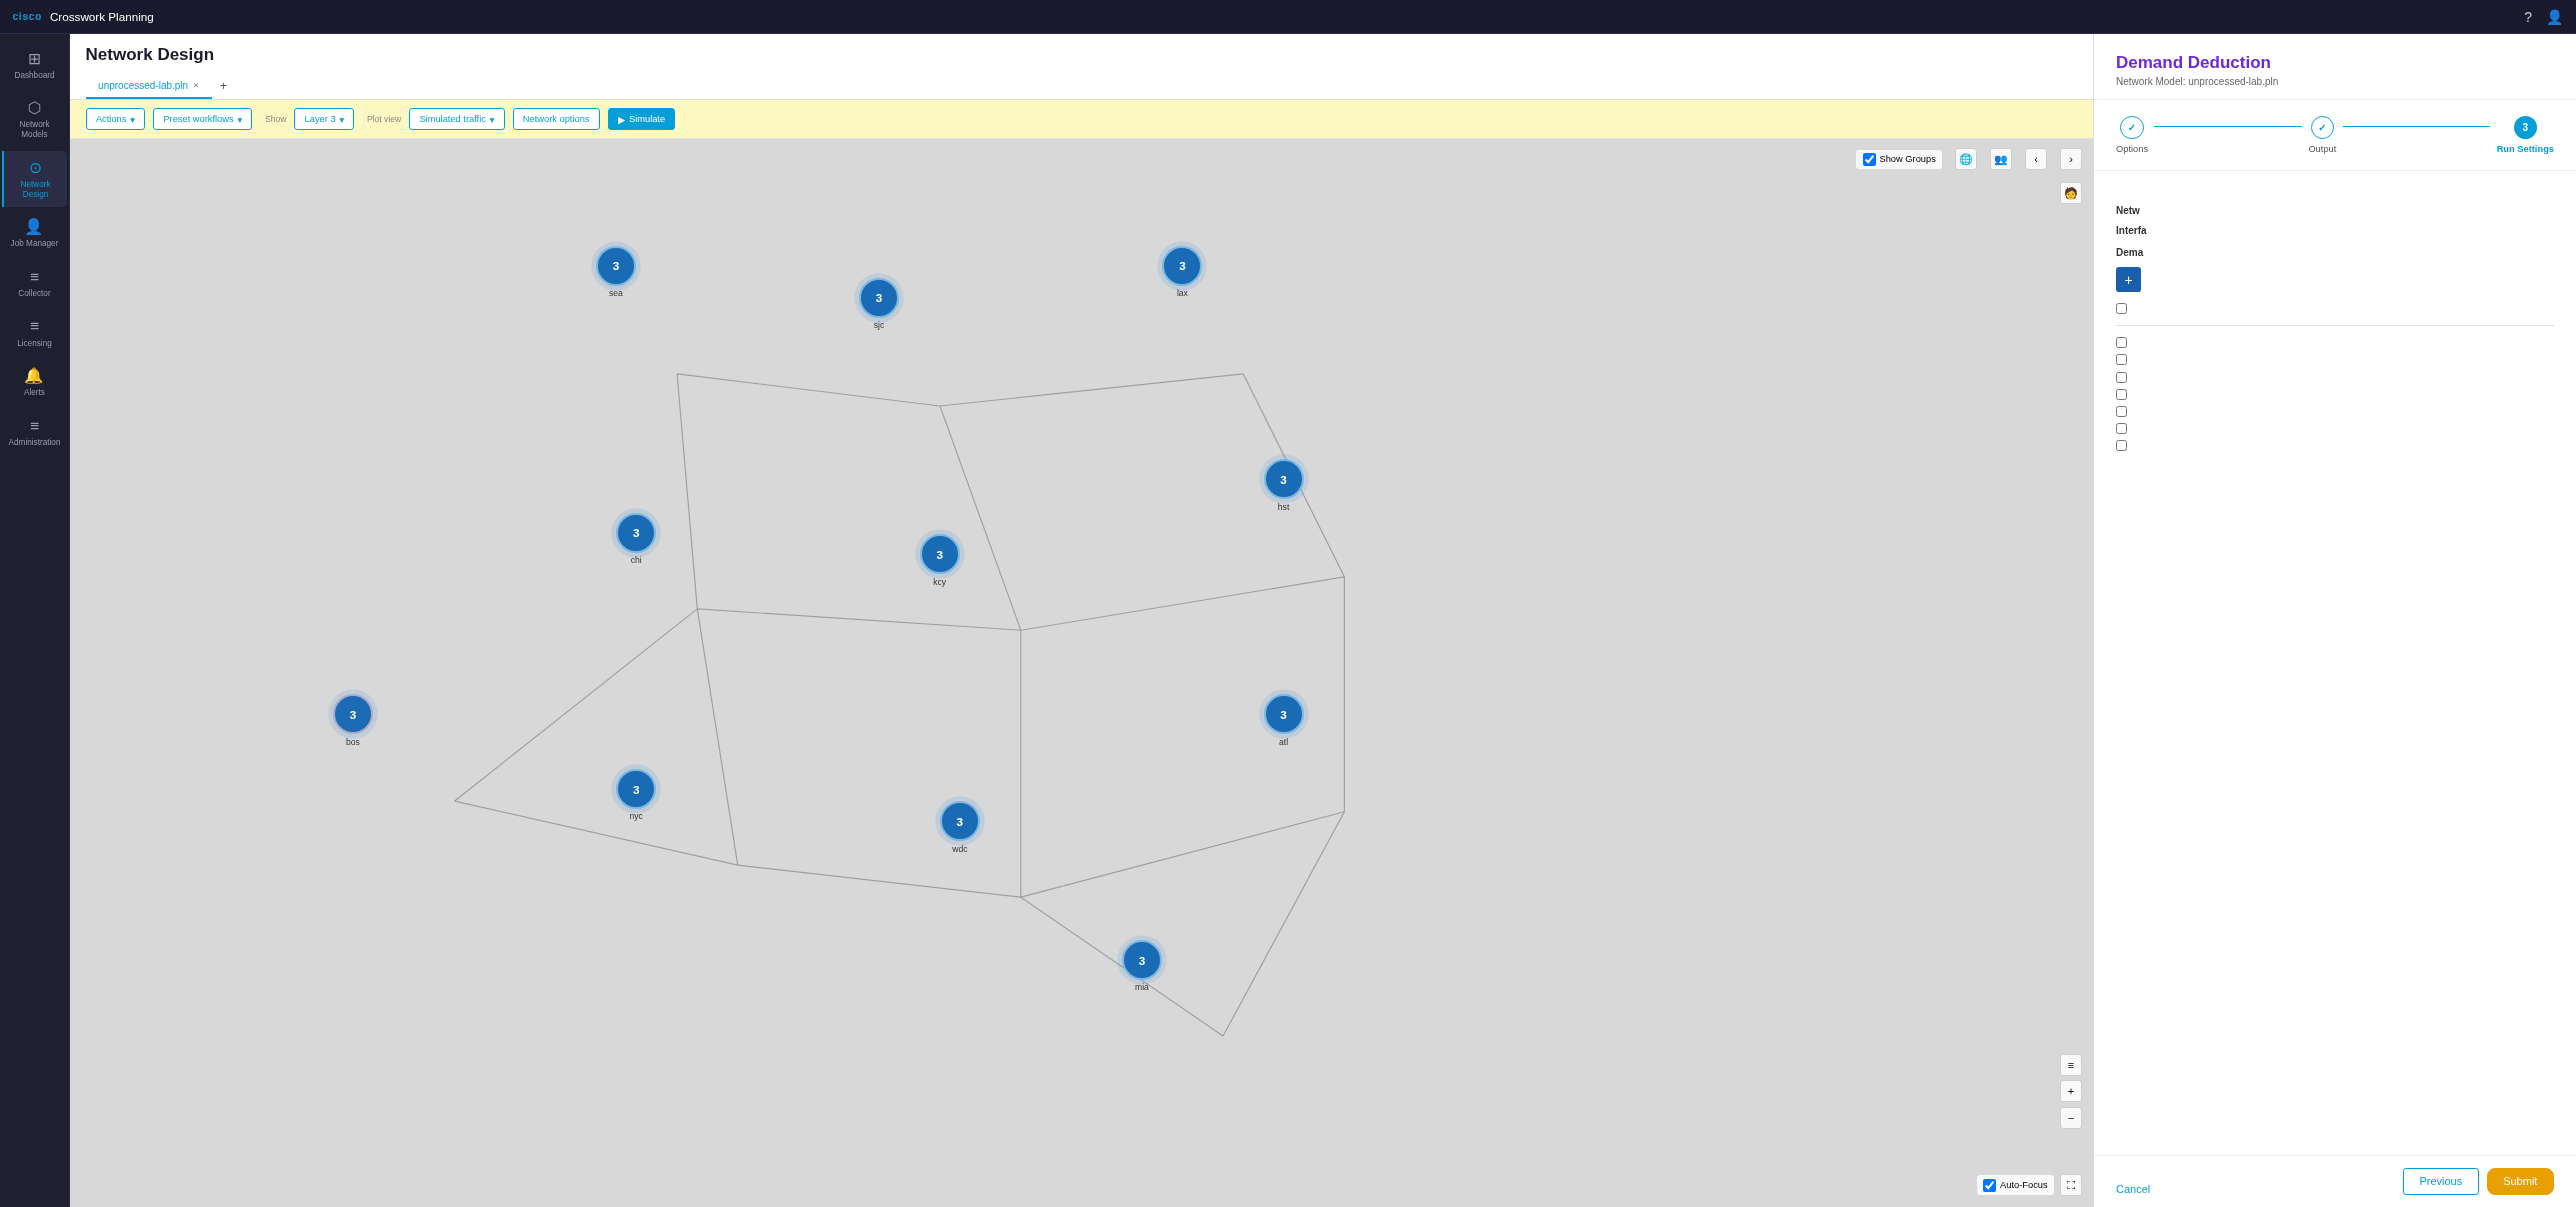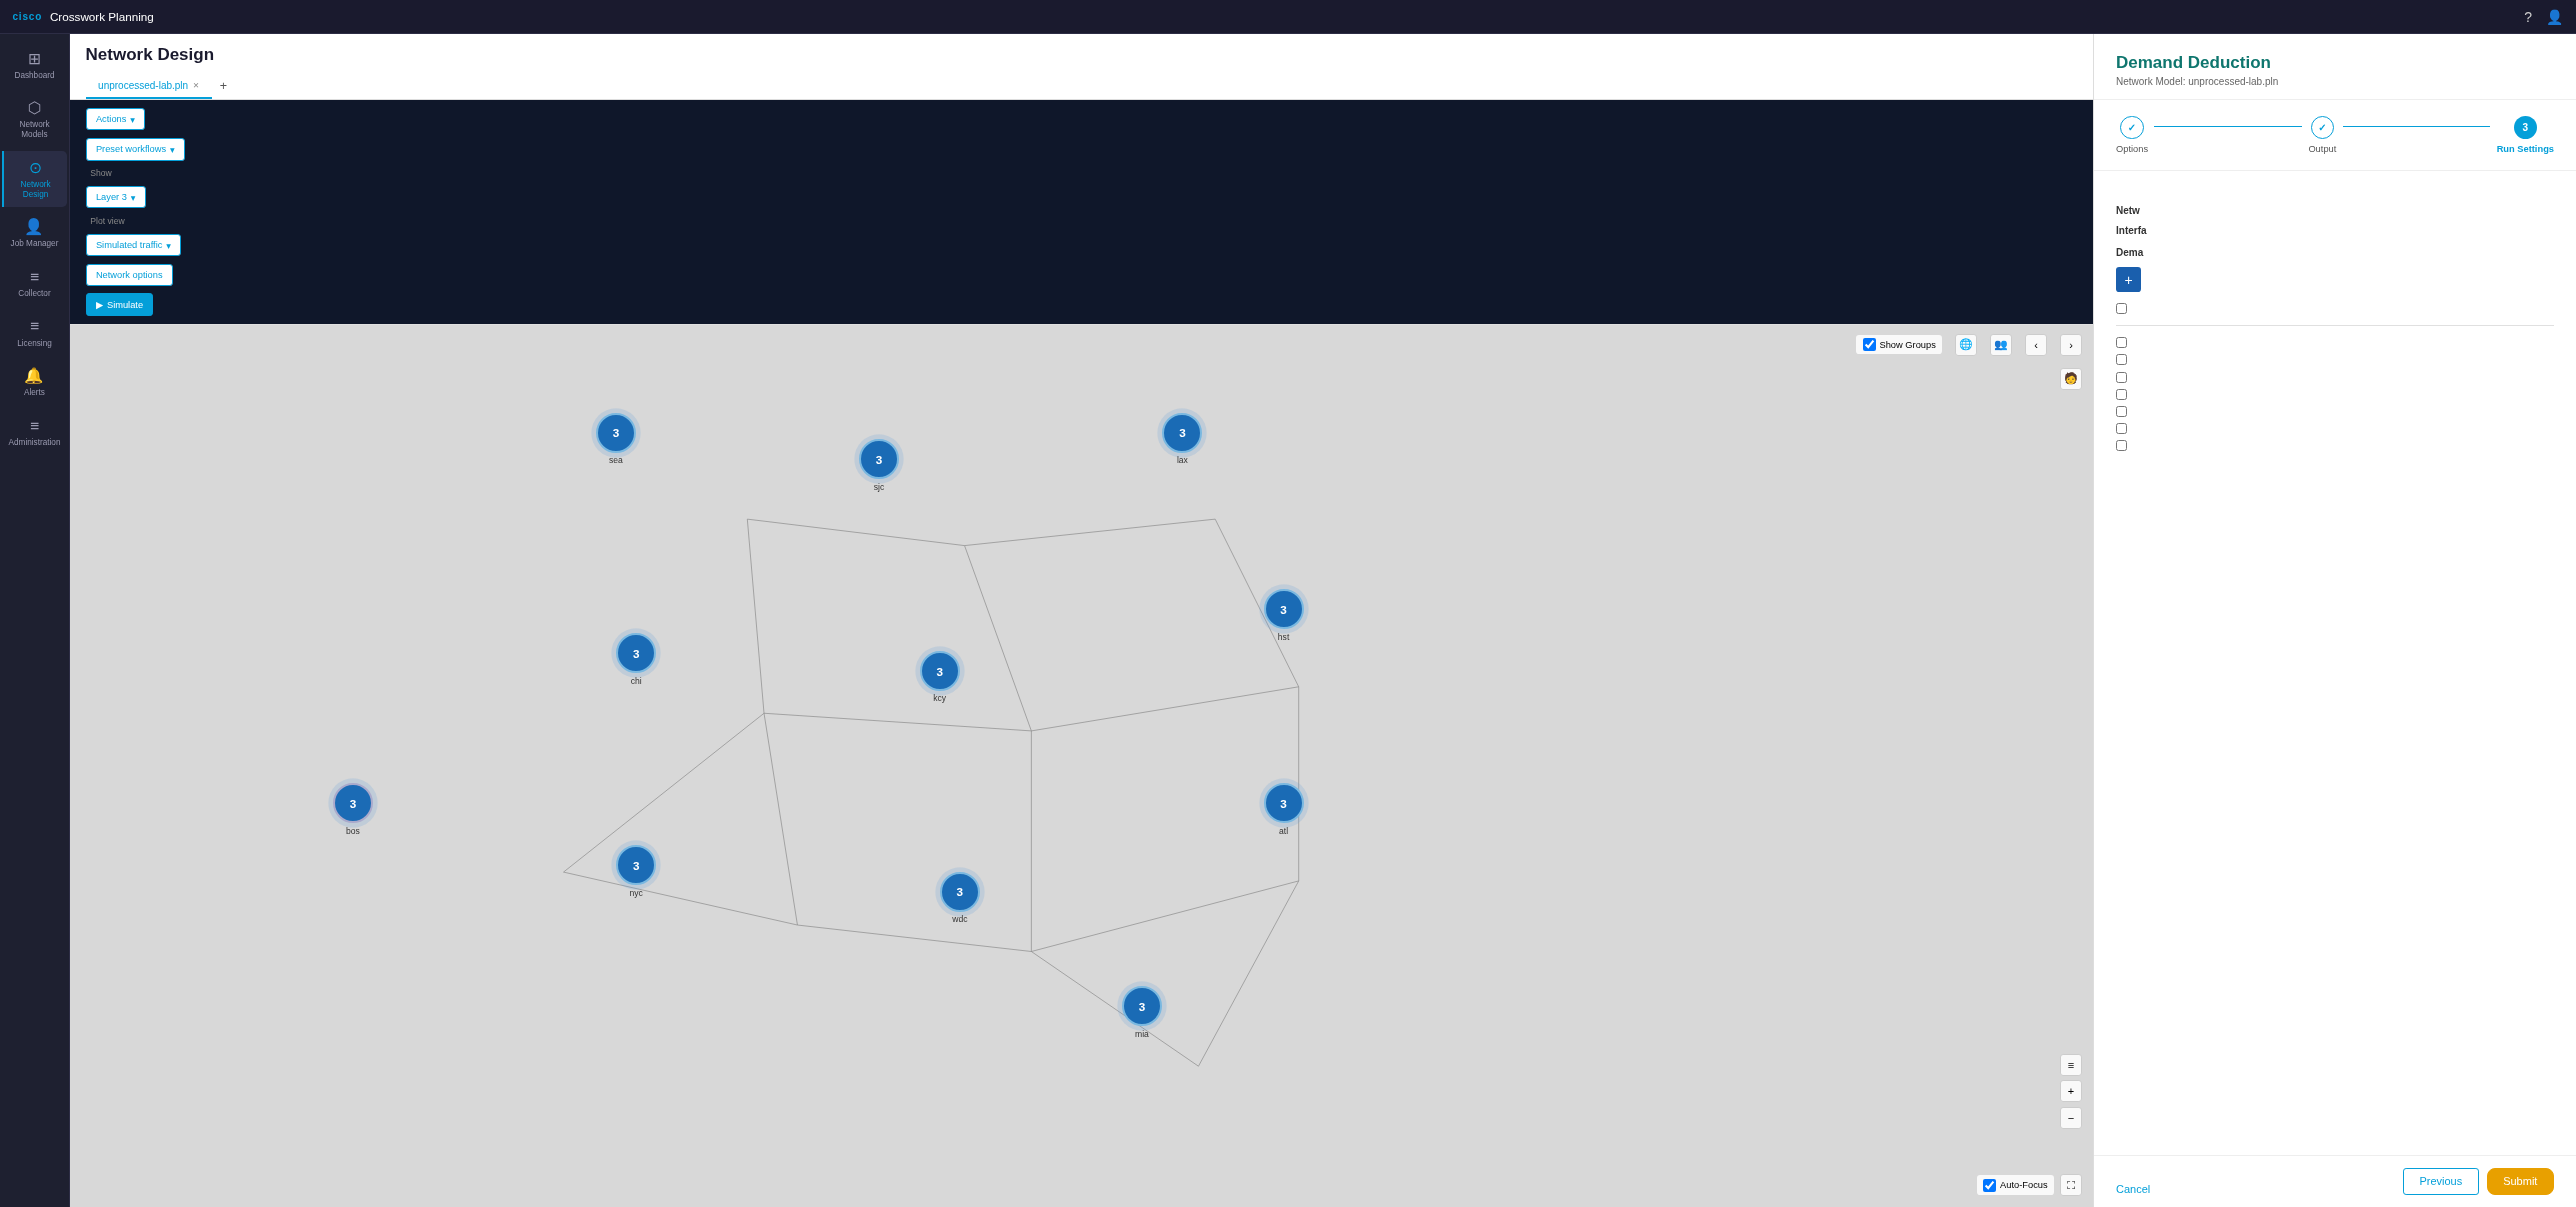--- a/index.html
+++ b/index.html
@@ -147,29 +147,28 @@
     }
     .tab-add {
       padding: 6.2px 7.8px;
       color: #555;
       cursor: pointer;
       font-size: 12.5px;
     }
 
     
     .toolbar {
-      background: #0f172a;
+      background: #fef9c3;
       padding: 7.8px 15.6px;
       display: flex;
-      align-items: flex-start;
+      align-items: center;
       gap: 7.8px;
       border-bottom: 0.8px solid #e0e0e0;
       flex-shrink: 0;
       flex-wrap: wrap;
-      flex-direction: column;
     }
     .toolbar-btn {
       border: 1.2px solid #049fd9;
       background: #fff;
       color: #049fd9;
       padding: 4.7px 9.3px;
       border-radius: 3.1px;
       font-size: 9.3px;
       cursor: pointer;
       display: flex;
@@ -288,21 +287,21 @@
     }
 
     .right-panel-header {
       padding: 18.7px 22px 12.5px 22px;
       border-bottom: 0.8px solid #eee;
       flex-shrink: 0;
     }
     .right-panel-title {
       font-size: 17px;
       font-weight: 600;
-      color: #0f766e;
+      color: #6d28d9;
       margin-bottom: 3.1px;
     }
     .right-panel-subtitle {
       font-size: 10px;
       color: #666;
     }
 
     
     .stepper {
       display: flex;

